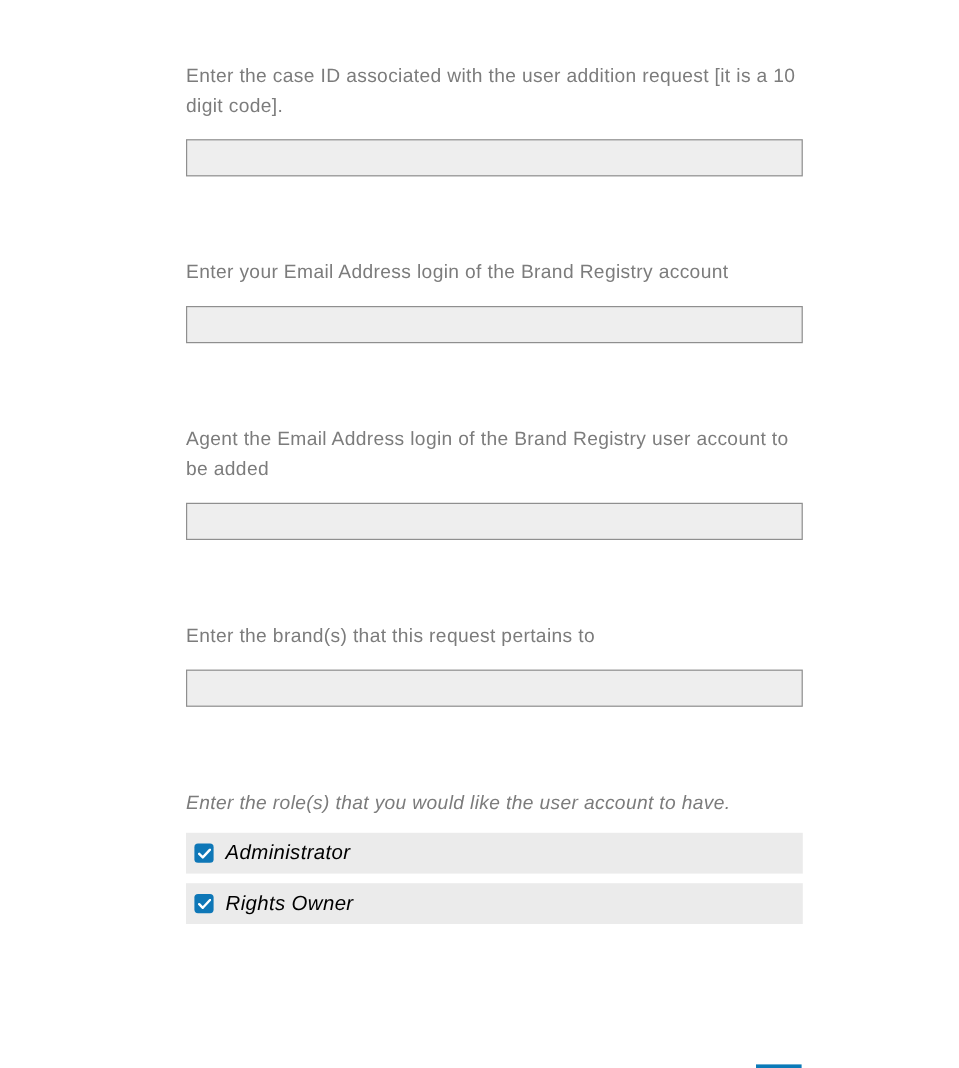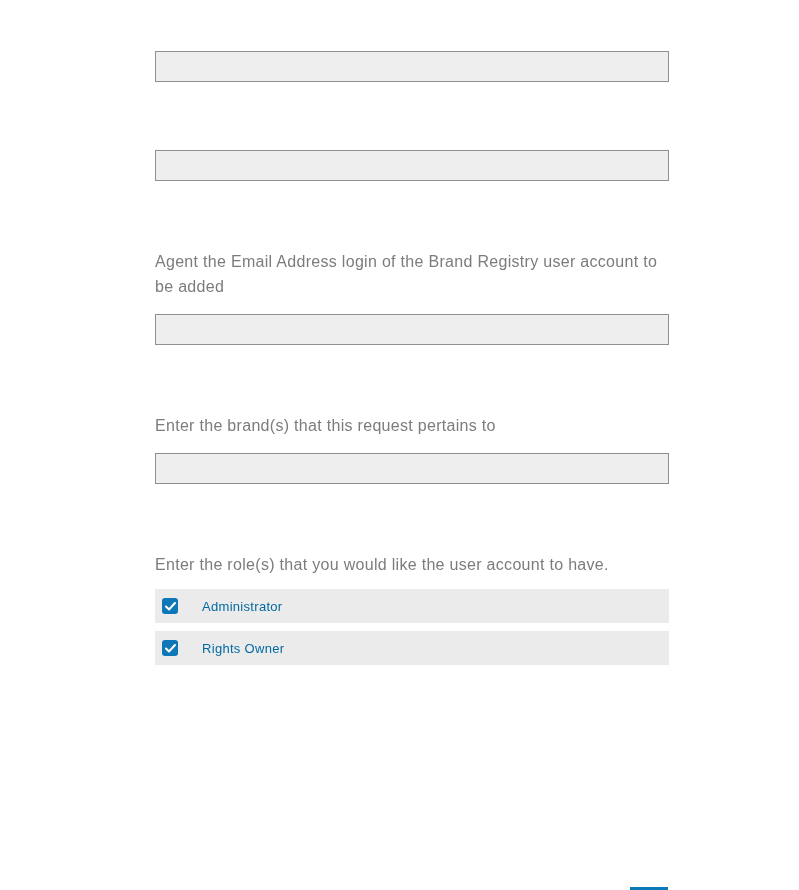--- a/index.html
+++ b/index.html
@@ -15,21 +15,21 @@
     background: #ffffff;
     overflow: hidden;
   }
   .form {
     position: absolute;
     left: 155px; top: 0;
     width: 514px;
     padding-top: 51px;
   }
   .question { margin-bottom: 68px; }
-  .question.checkbox-group { margin-bottom: 0; }
+  .question.checkbox-group { margin-bottom: 0; font-style: italic; }
   .q-label {
     font-size: 16px;
     line-height: 25px;
     color: #7c7c7c;
     letter-spacing: 0.3px;
     margin-bottom: 15px;
   }
   .question.checkbox-group .q-label { margin-bottom: 12px; }
   .q-input {
     display: block;
@@ -57,47 +57,49 @@
     width: 16px; height: 16px;
     border-radius: 3px;
     background: #0e77b7;
     display: inline-flex;
     align-items: center;
     justify-content: center;
     flex: 0 0 auto;
   }
   .checkbox svg { display: block; }
   .option-label {
-    font-size: 13px;
-    color: #0369a1;
+    font-size: 17px;
+    color: #000000;
     letter-spacing: 0.3px;
-    margin-left: 24px;
+    margin-left: 10px;
   }
   .next-button {
     position: absolute;
     left: 630px;
     top: 887px;
     width: 38px;
     height: 40px;
     background: #0b7ab8;
     border: none;
     cursor: pointer;
   }
 </style>
 </head>
 <body>
 
 <div class="page">
   <div class="form">
 
     <div class="question">
+      <div class="q-label">Enter the case ID associated with the user addition request [it is a 10 digit code].</div>
       <input type="text" class="q-input" value="" style="">
     </div>
 
     <div class="question">
+      <div class="q-label">Enter your Email Address login of the Brand Registry account</div>
       <input type="text" class="q-input" value="" style="">
     </div>
 
     <div class="question">
       <div class="q-label">Agent the Email Address login of the Brand Registry user account to be added</div>
       <input type="text" class="q-input" value="" style="">
     </div>
 
     <div class="question">
       <div class="q-label">Enter the brand(s) that this request pertains to</div>

